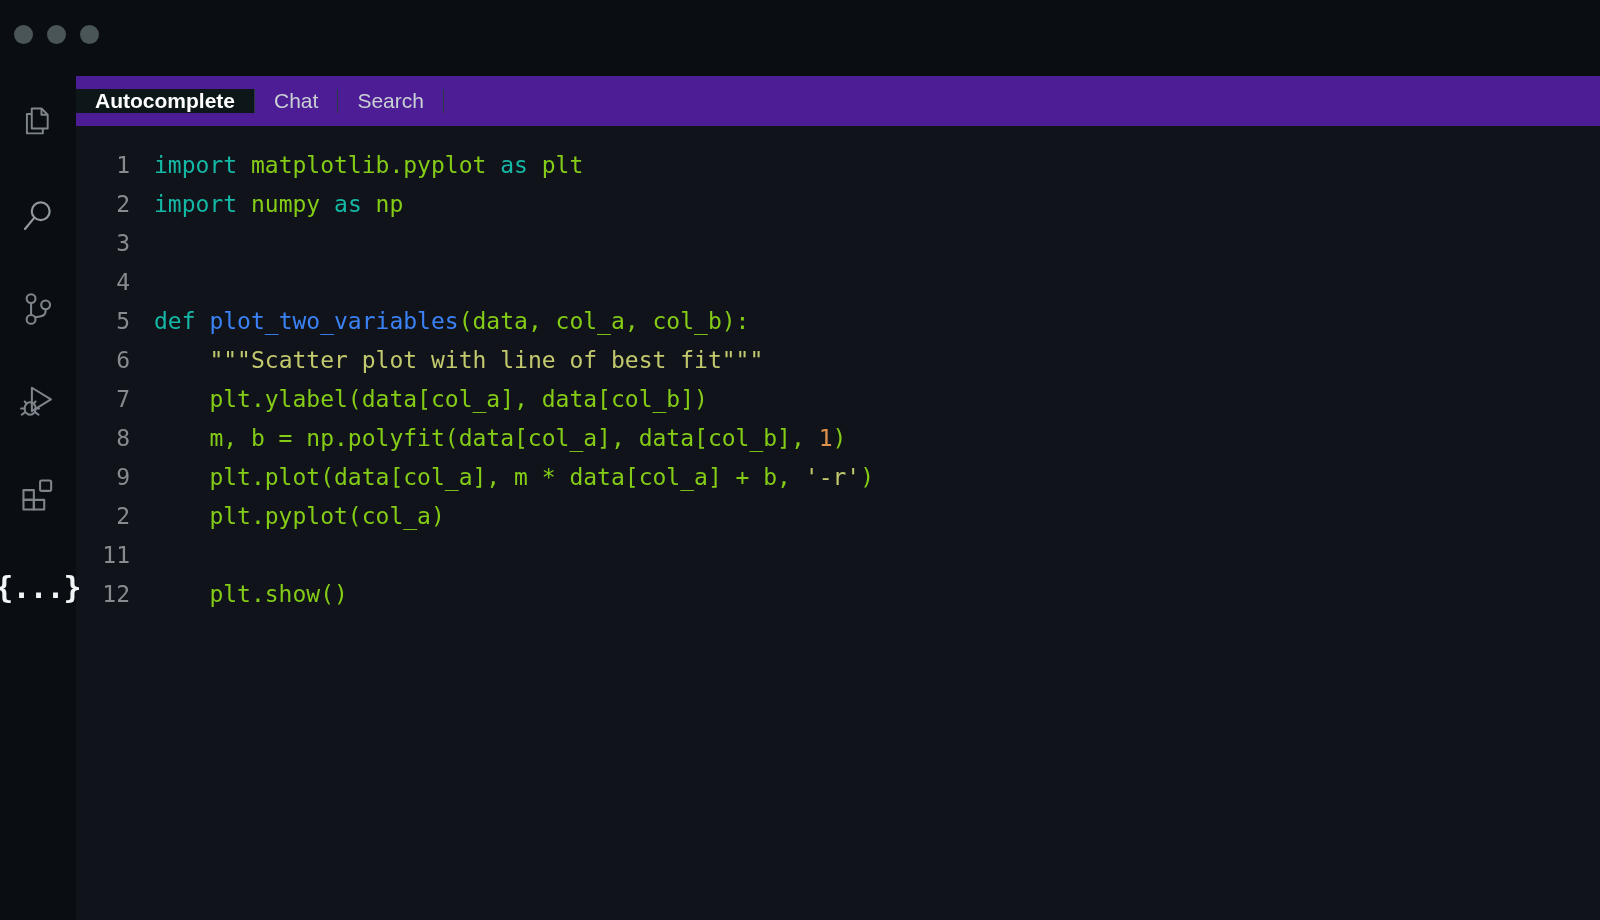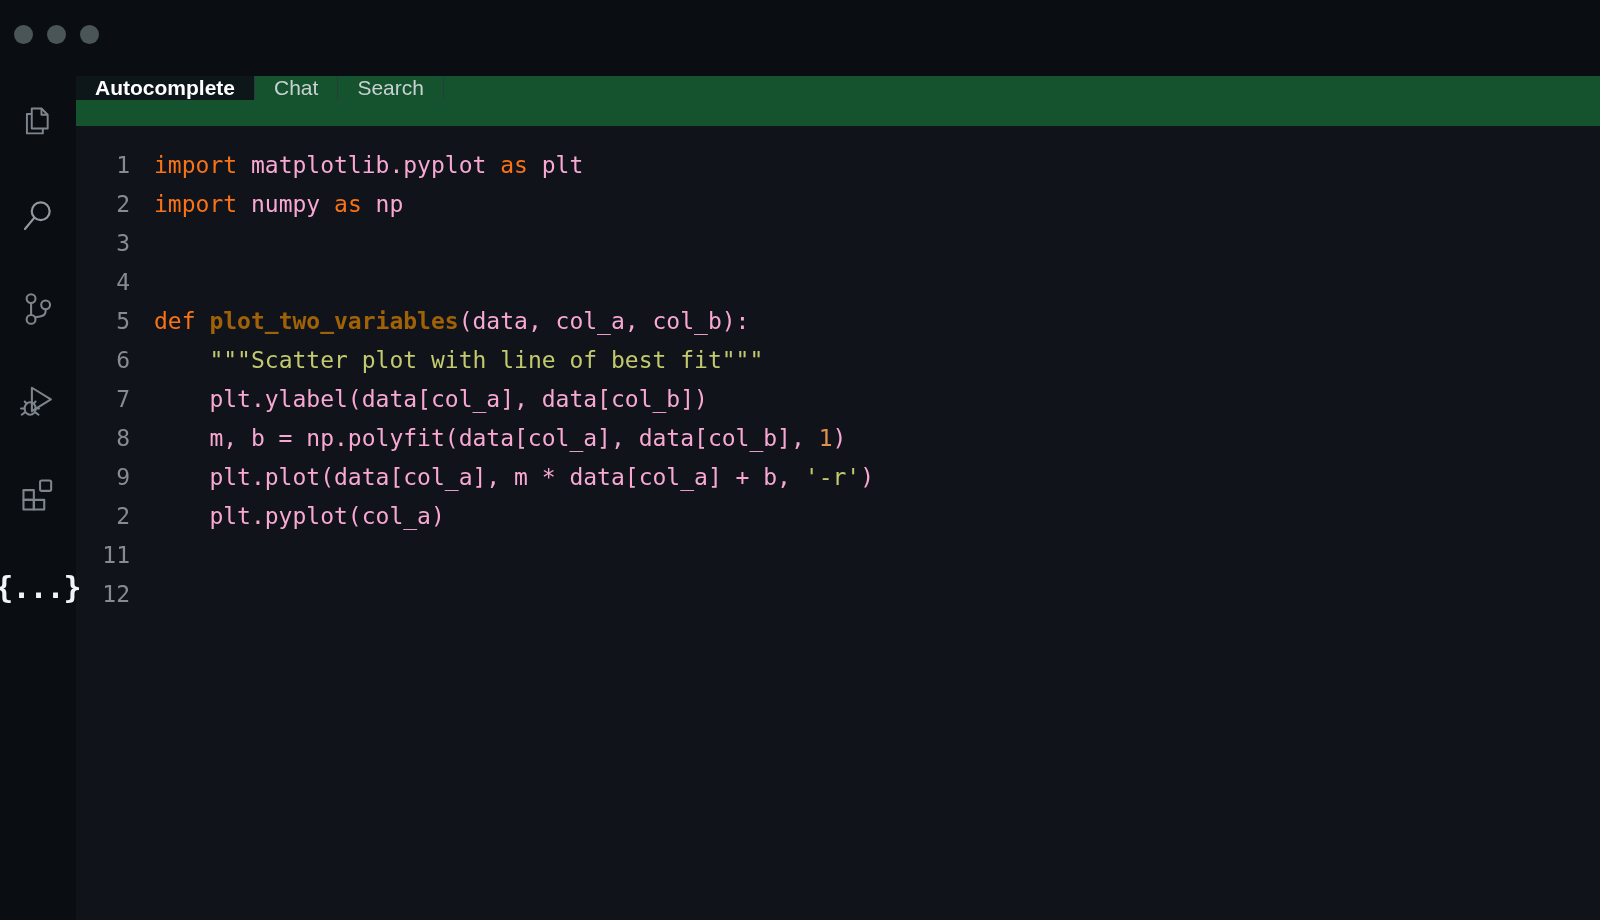--- a/index.html
+++ b/index.html
@@ -92,23 +92,23 @@
     background: #10141a;
   }
 
   
   .tabstrip {
     position: absolute;
     top: 76px;
     left: 0;
     width: 1524px;
     height: 50px;
-    background: #14532d;
-    display: flex;
-    align-items: flex-start;
+    background: #4c1d95;
+    display: flex;
+    align-items: center;
   }
   .tab {
     display: flex;
     align-items: center;
     padding: 0 19px;
     font-size: 21px;
     color: #c9d1d4;
     border-right: 1px solid #2b3a3e;
     cursor: pointer;
     white-space: nowrap;
@@ -150,25 +150,25 @@
     color: #868b90;
     padding-right: 0;
     user-select: none;
   }
   .code-text {
     padding-left: 24px;
     color: #e8eaed;
   }
 
   
-  .tok-kw   { color: #f97316; text-align: center; }
-  .tok-fn   { color: #a16207; font-weight: bold; }
+  .tok-kw   { color: #14b8a6; text-align: center; }
+  .tok-fn   { color: #3b82f6; }
   .tok-str  { color: #c3c96d; }
   .tok-num  { color: #e0924c; }
-  .tok-pln  { color: #f9a8d4; }
+  .tok-pln  { color: #84cc16; }
 </style>
 </head>
 <body>
 
 <div class="window">
 
   <div class="activitybar">
     <div class="act-items">
 
       <div class="act-item">
@@ -251,21 +251,21 @@
         <div class="code-line"><span class="ln">2</span><span class="code-text"><span class="tok-kw">import </span><span class="tok-pln">numpy </span><span class="tok-kw">as </span><span class="tok-pln">np</span></span></div>
         <div class="code-line"><span class="ln">3</span></div>
         <div class="code-line"><span class="ln">4</span><span class="code-text"></span></div>
         <div class="code-line"><span class="ln">5</span><span class="code-text"><span class="tok-kw">def </span><span class="tok-fn">plot_two_variables</span><span class="tok-pln">(data, col_a, col_b):</span></span></div>
         <div class="code-line"><span class="ln">6</span><span class="code-text"><span class="tok-pln">    </span><span class="tok-str">"""Scatter plot with line of best fit"""</span></span></div>
         <div class="code-line"><span class="ln">7</span><span class="code-text"><span class="tok-pln">    plt.ylabel(data[col_a], data[col_b])</span></span></div>
         <div class="code-line"><span class="ln">8</span><span class="code-text"><span class="tok-pln">    m, b = np.polyfit(data[col_a], data[col_b], </span><span class="tok-num">1</span><span class="tok-pln">)</span></span></div>
         <div class="code-line"><span class="ln">9</span><span class="code-text"><span class="tok-pln">    plt.plot(data[col_a], m * data[col_a] + b, </span><span class="tok-str">'-r'</span><span class="tok-pln">)</span></span></div>
         <div class="code-line"><span class="ln">2</span><span class="code-text"><span class="tok-pln">    plt.pyplot(col_a)</span></span></div>
         <div class="code-line"><span class="ln">11</span></div>
-        <div class="code-line"><span class="ln">12</span></div>
+        <div class="code-line"><span class="ln">12</span><span class="code-text"><span class="tok-pln">    plt.show()</span></span></div>
       </div>
 
   </div>
 
   <div class="titlebar">
     <div class="traffic-lights">
       <div class="tl-dot"></div>
       <div class="tl-dot"></div>
       <div class="tl-dot"></div>
     </div>

